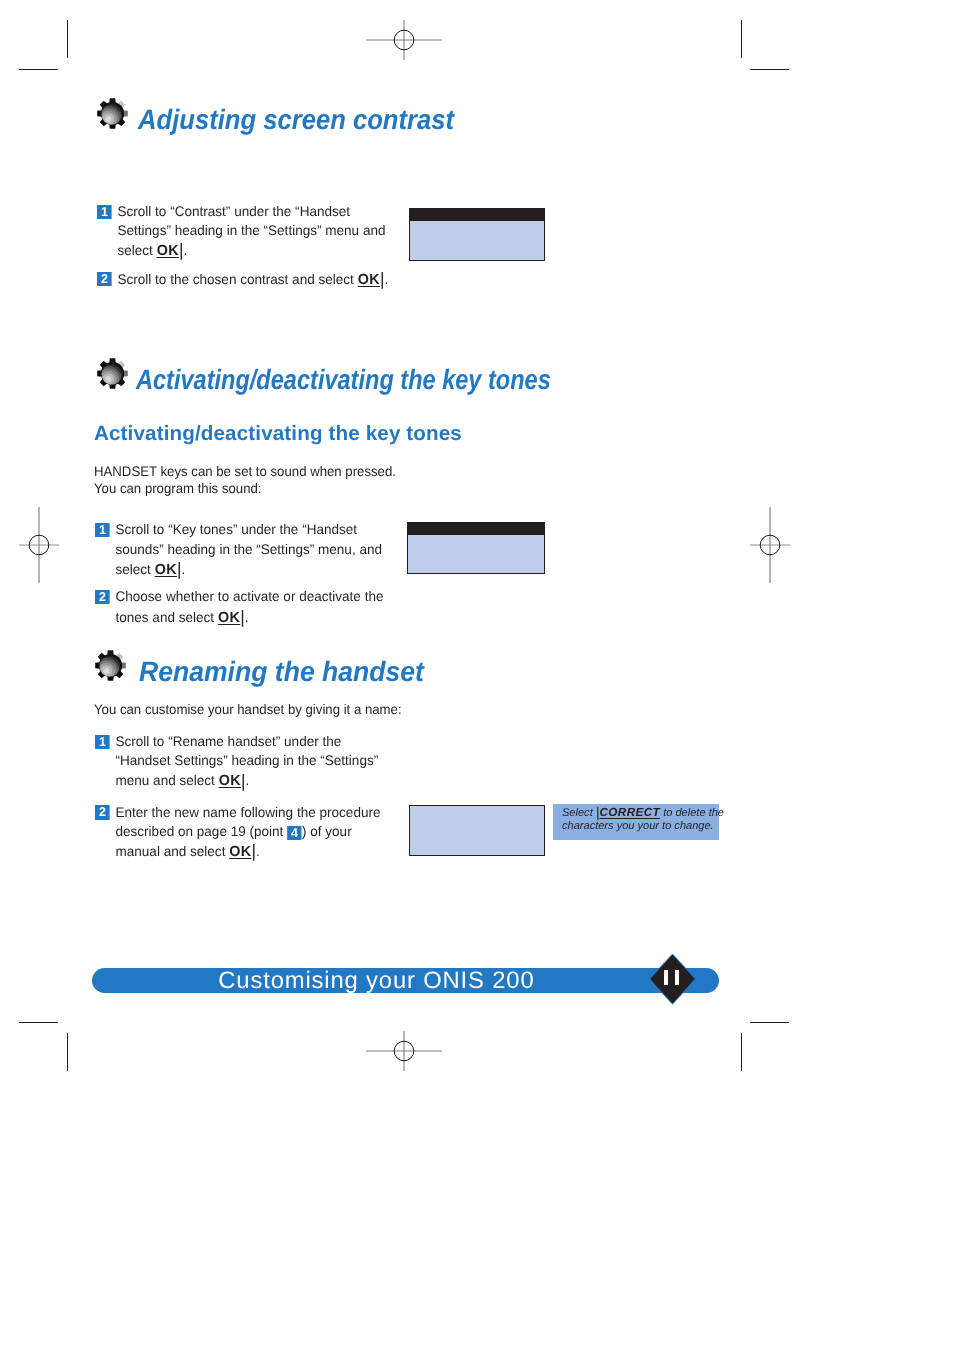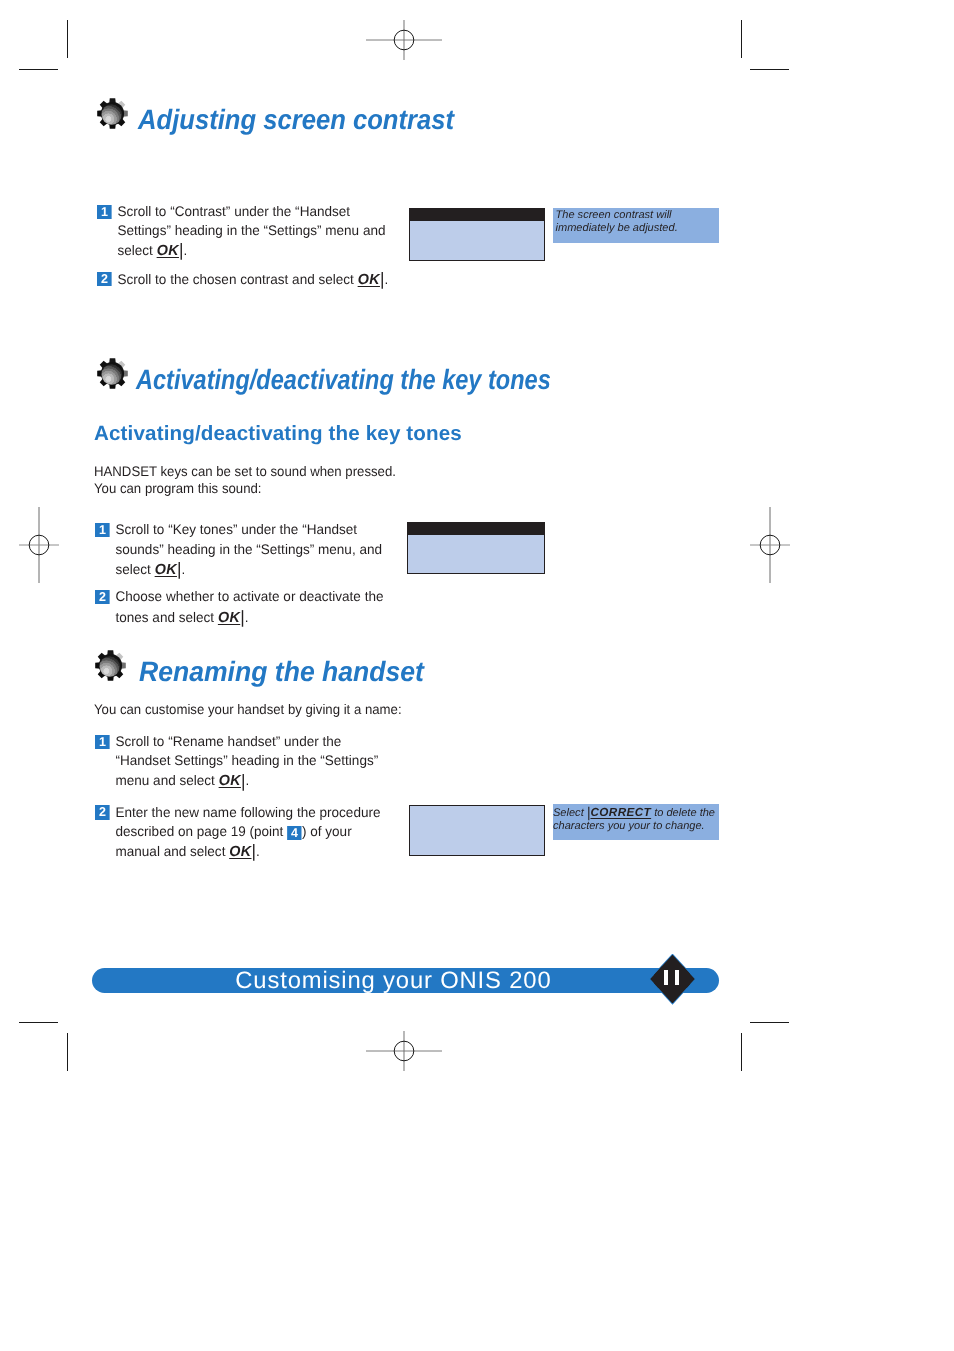--- a/index.html
+++ b/index.html
@@ -14,21 +14,21 @@
   .h2{position:absolute;color:#2378c4;font-weight:bold;white-space:nowrap;transform:translateZ(0);}
 
   .para{position:absolute;color:#231f20;transform:scaleX(0.975) translateZ(0);transform-origin:left top;}
   .step{position:absolute;color:#231f20;transform:scaleX(0.975) translateZ(0);transform-origin:left top;}
   .numbox{display:inline-block;width:15.2px;height:14.3px;background:#2378c4;color:#fff;
           text-align:center;font-weight:bold;line-height:14.3px;font-size:12.8px;
           vertical-align:2px;transform:translateZ(0);}
   .stepnum{position:absolute;left:0;top:2.8px;}
   .steptext{margin-left:21px;display:block;}
   .keybar{font-size:1.28em;font-weight:300;position:relative;top:0.06em;}
-  .ok{font-weight:bold;text-decoration:underline;text-underline-offset:2.2px;text-decoration-thickness:1.3px;letter-spacing:0.4px;font-size:1.06em;font-style:italic;}
+  .ok{font-weight:bold;text-decoration:underline;text-underline-offset:2.2px;text-decoration-thickness:1.3px;letter-spacing:0.4px;font-size:1.06em;}
 
   .screen{position:absolute;border:1px solid #231f20;background:#bdcdea;box-sizing:border-box;}
   .screen-hdr{height:12.1px;background:#231f20;}
 
   .note{position:absolute;background:#8bafe0;color:#231f20;font-style:italic;box-sizing:border-box;transform:translateZ(0);}
 
   .footer-bar{position:absolute;background:#2378c4;border-radius:13px;}
   .footer-title{position:absolute;color:#fff;text-align:center;white-space:nowrap;transform:translateZ(0);}
   .diamond{position:absolute;background:#231f20;transform:rotate(45deg);}
   .pagenum{position:absolute;color:#fff;font-weight:bold;text-align:center;transform:translateZ(0);}
@@ -118,24 +118,20 @@
     <span class="numbox stepnum">2</span>
     <span class="steptext">
       <span>Scroll to the chosen contrast and select </span><span class="ok">OK</span><span class="keybar">|</span><span>.</span>
     </span>
   </div>
 
   <div class="screen" style="left:408.9px;top:207.5px;width:136.2px;height:53.2px;">
     <div class="screen-hdr"></div>
   </div>
 
-  <div class="note" style="left:553px;top:208px;width:166px;height:35px;font-size:11.05px;line-height:13.2px;padding:1px 0 0 2.5px;">
-    <span>The screen contrast will</span><br>
-    <span>immediately be adjusted.</span>
-  </div>
 
   <svg class="gear" style="left:96.8px;top:358.0px;" width="31" height="31" viewBox="0 0 31 31">
     <g>
       <path d="M19.00,7.50 L18.25,0.20 L12.75,0.20 L12.00,7.50 Z" fill="#161616"></path>
       <path d="M23.63,12.32 L28.26,6.63 L24.37,2.74 L18.68,7.37 Z" fill="#c4c4c4"></path>
       <path d="M23.50,19.00 L30.80,18.25 L30.80,12.75 L23.50,12.00 Z" fill="#707070"></path>
       <path d="M18.68,23.63 L24.37,28.26 L28.26,24.37 L23.63,18.68 Z" fill="#0d0d0d"></path>
       <path d="M12.00,23.50 L12.75,30.80 L18.25,30.80 L19.00,23.50 Z" fill="#0b0b0b"></path>
       <path d="M7.37,18.68 L2.74,24.37 L6.63,28.26 L12.32,23.63 Z" fill="#0b0b0b"></path>
       <path d="M7.50,12.00 L0.20,12.75 L0.20,18.25 L7.50,19.00 Z" fill="#0b0b0b"></path>
@@ -205,27 +201,27 @@
     <span class="numbox stepnum">2</span>
     <span class="steptext">
       <span>Enter the new name following the procedure</span><br>
       <span>described on page 19 (point </span><span class="numbox" style="vertical-align:-1px;">4</span><span>) of your</span><br>
       <span>manual and select </span><span class="ok">OK</span><span class="keybar">|</span><span>.</span>
     </span>
   </div>
 
   <div class="screen" style="left:409.3px;top:804.9px;width:135.6px;height:50.8px;"></div>
 
-  <div class="note" style="left:553px;top:804px;width:166px;height:36px;font-size:11.05px;line-height:13.2px;padding:1px 0 0 0;white-space:nowrap;">
+  <div class="note" style="left:553px;top:804px;width:166px;height:36px;font-size:11.05px;line-height:13.2px;padding:1px 0 0 9px;white-space:nowrap;">
     <span>Select </span><span class="keybar">|</span><span class="ok">CORRECT</span><span> to delete the</span><br>
     <span>characters you your to change.</span>
   </div>
 
   <div class="footer-bar" style="left:92.3px;top:967.8px;width:626.3px;height:25.6px;border-radius:13px;"></div>
-  <div class="footer-title" style="left:109px;top:968.2px;width:568px;height:25.5px;line-height:25.5px;font-size:23.8px;letter-spacing:0.85px;text-indent:0.85px;">Customising your ONIS 200</div>
+  <div class="footer-title" style="left:92px;top:968.2px;width:568px;height:25.5px;line-height:25.5px;font-size:23.8px;letter-spacing:0.85px;text-indent:0.85px;">Customising your ONIS 200</div>
   <div style="position:absolute;left:649px;top:953.5px;width:47px;height:51.2px;background:#2378c4;
               clip-path:polygon(50% 0%,100% 50%,50% 100%,0% 50%);"></div>
   <div style="position:absolute;left:650.2px;top:954.8px;width:44.6px;height:48.6px;overflow:hidden;
               clip-path:polygon(50% 0%,100% 50%,50% 100%,0% 50%);">
     <div class="diamond" style="left:0;top:0;width:44.6px;height:48.6px;background:#231f20;transform:none;"></div>
     <div class="pagenum" style="left:0;top:0;width:44.6px;height:48.6px;line-height:48.6px;font-size:21.5px;letter-spacing:7px;text-indent:7px;font-weight:bold;">11</div>
     <div style="position:absolute;left:3.8px;top:11.2px;width:36px;height:22px;background:#231f20;"></div>
     <div style="position:absolute;left:13.6px;top:15.1px;width:4.1px;height:15.5px;background:#ffffff;"></div>
     <div style="position:absolute;left:25.3px;top:15.1px;width:3.6px;height:15.5px;background:#ffffff;"></div>
   </div>

